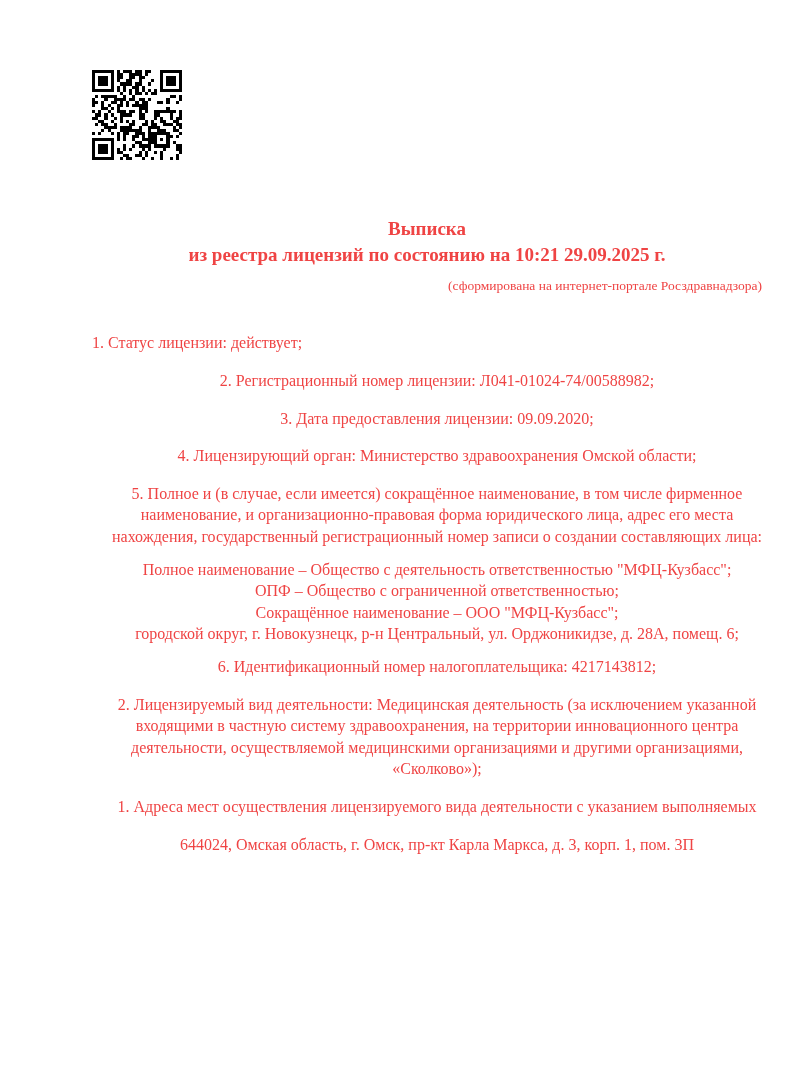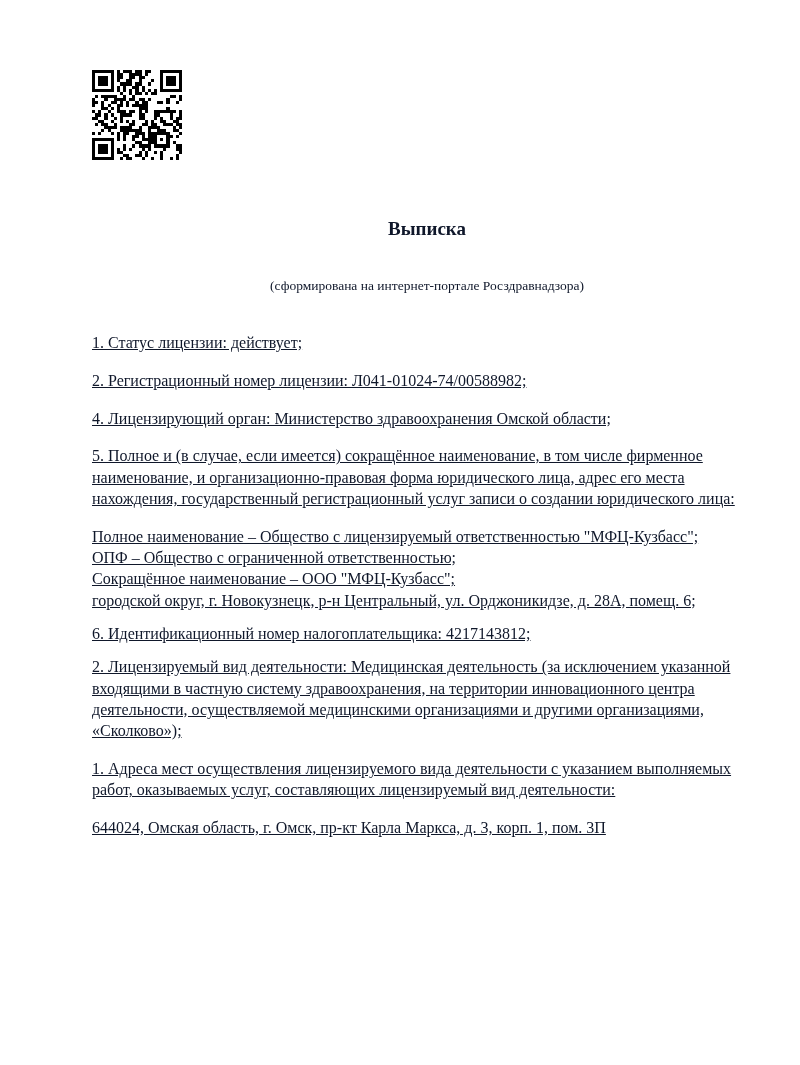--- a/index.html
+++ b/index.html
@@ -5,21 +5,21 @@
   html, body {
     margin: 0;
     padding: 0;
     background: #ffffff;
   }
   .page {
     position: relative;
     width: 800px;
     height: 1065px;
     background: #ffffff;
-    color: #0f172a;
+    color: #ef4444;
     font-family: "Liberation Serif", "DejaVu Serif", serif;
     overflow: hidden;
   }
   .qr-wrap {
     position: absolute;
     left: 92px;
     top: 70px;
     width: 90px;
     height: 90px;
   }
@@ -33,41 +33,40 @@
     font-weight: bold;
     font-size: 19px;
     line-height: 26px;
     white-space: nowrap;
   }
   .subtitle {
     position: absolute;
     left: 92px;
     top: 278px;
     width: 670px;
-    text-align: center;
+    text-align: right;
     font-size: 13.5px;
     line-height: 16px;
     white-space: nowrap;
   }
   .doc-body {
     position: absolute;
     left: 92px;
     top: 332px;
     width: 690px;
     font-size: 16px;
   }
   .para { margin: 0; }
-  .para + .para { margin-top: 16.5px; }
+  .para + .para { margin-top: 16.5px; text-align: center; }
   
   .doc-body .para:nth-child(6),
   .doc-body .para:nth-child(7) { margin-top: 12px; }
   .line {
     line-height: 21.3px;
     white-space: nowrap;
-    text-decoration: underline;
   }
 </style>
 </head>
 <body>
 
 <div class="page">
 
   <div class="qr-wrap">
     <svg id="qr-svg" viewBox="0 0 29 29" shape-rendering="crispEdges" xmlns="http://www.w3.org/2000/svg" aria-hidden="true">
         <rect x="0" y="0" width="29" height="29" fill="#fff"></rect>
@@ -466,56 +465,59 @@
         <rect x="16" y="28" width="1" height="1" fill="#000"></rect>
         <rect x="19" y="28" width="1" height="1" fill="#000"></rect>
         <rect x="22" y="28" width="1" height="1" fill="#000"></rect>
         <rect x="25" y="28" width="1" height="1" fill="#000"></rect>
         <rect x="27" y="28" width="1" height="1" fill="#000"></rect>
       </svg>
   </div>
 
   <div class="title-block">
     <div>Выписка</div>
+    <div>из реестра лицензий по состоянию на 10:21 29.09.2025 г.</div>
   </div>
 
   <div class="subtitle">(сформирована на интернет-портале Росздравнадзора)</div>
 
   <div class="doc-body">
       <div class="para">
         <div class="line">1. Статус лицензии: действует;</div>
       </div>
       <div class="para">
         <div class="line">2. Регистрационный номер лицензии: Л041-01024-74/00588982;</div>
+      </div>
+      <div class="para">
+        <div class="line">3. Дата предоставления лицензии: 09.09.2020;</div>
       </div>
       <div class="para">
         <div class="line">4. Лицензирующий орган: Министерство здравоохранения Омской области;</div>
       </div>
       <div class="para">
         <div class="line">5. Полное и (в случае, если имеется) сокращённое наименование, в том числе фирменное</div>
         <div class="line">наименование, и организационно-правовая форма юридического лица, адрес его места</div>
-        <div class="line">нахождения, государственный регистрационный услуг записи о создании юридического лица:</div>
-      </div>
-      <div class="para">
-        <div class="line">Полное наименование – Общество с лицензируемый ответственностью "МФЦ-Кузбасс";</div>
+        <div class="line">нахождения, государственный регистрационный номер записи о создании составляющих лица:</div>
+      </div>
+      <div class="para">
+        <div class="line">Полное наименование – Общество с деятельность ответственностью "МФЦ-Кузбасс";</div>
         <div class="line">ОПФ – Общество с ограниченной ответственностью;</div>
         <div class="line">Сокращённое наименование – ООО "МФЦ-Кузбасс";</div>
         <div class="line">городской округ, г. Новокузнецк, р-н Центральный, ул. Орджоникидзе, д. 28А, помещ. 6;</div>
       </div>
       <div class="para">
         <div class="line">6. Идентификационный номер налогоплательщика: 4217143812;</div>
       </div>
       <div class="para">
         <div class="line">2. Лицензируемый вид деятельности: Медицинская деятельность (за исключением указанной</div>
         <div class="line">входящими в частную систему здравоохранения, на территории инновационного центра</div>
         <div class="line">деятельности, осуществляемой медицинскими организациями и другими организациями,</div>
         <div class="line">«Сколково»);</div>
       </div>
       <div class="para">
         <div class="line">1. Адреса мест осуществления лицензируемого вида деятельности с указанием выполняемых</div>
-        <div class="line">работ, оказываемых услуг, составляющих лицензируемый вид деятельности:</div>
       </div>
       <div class="para">
         <div class="line">644024, Омская область, г. Омск, пр-кт Карла Маркса, д. 3, корп. 1, пом. 3П</div>
       </div>
     </div>
 
 </div>
 
 </body></html>

